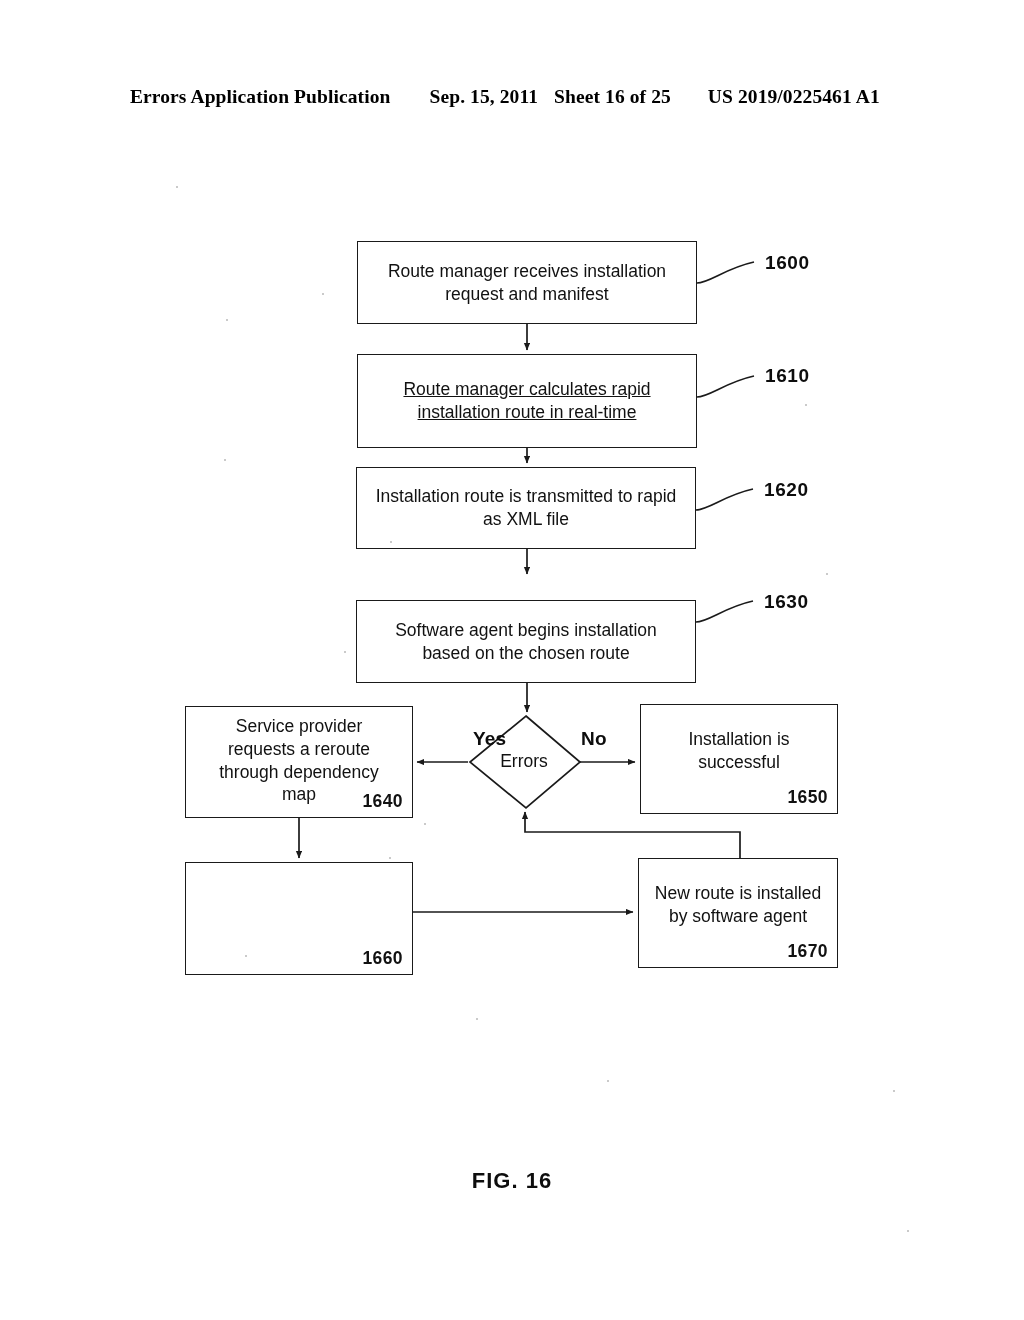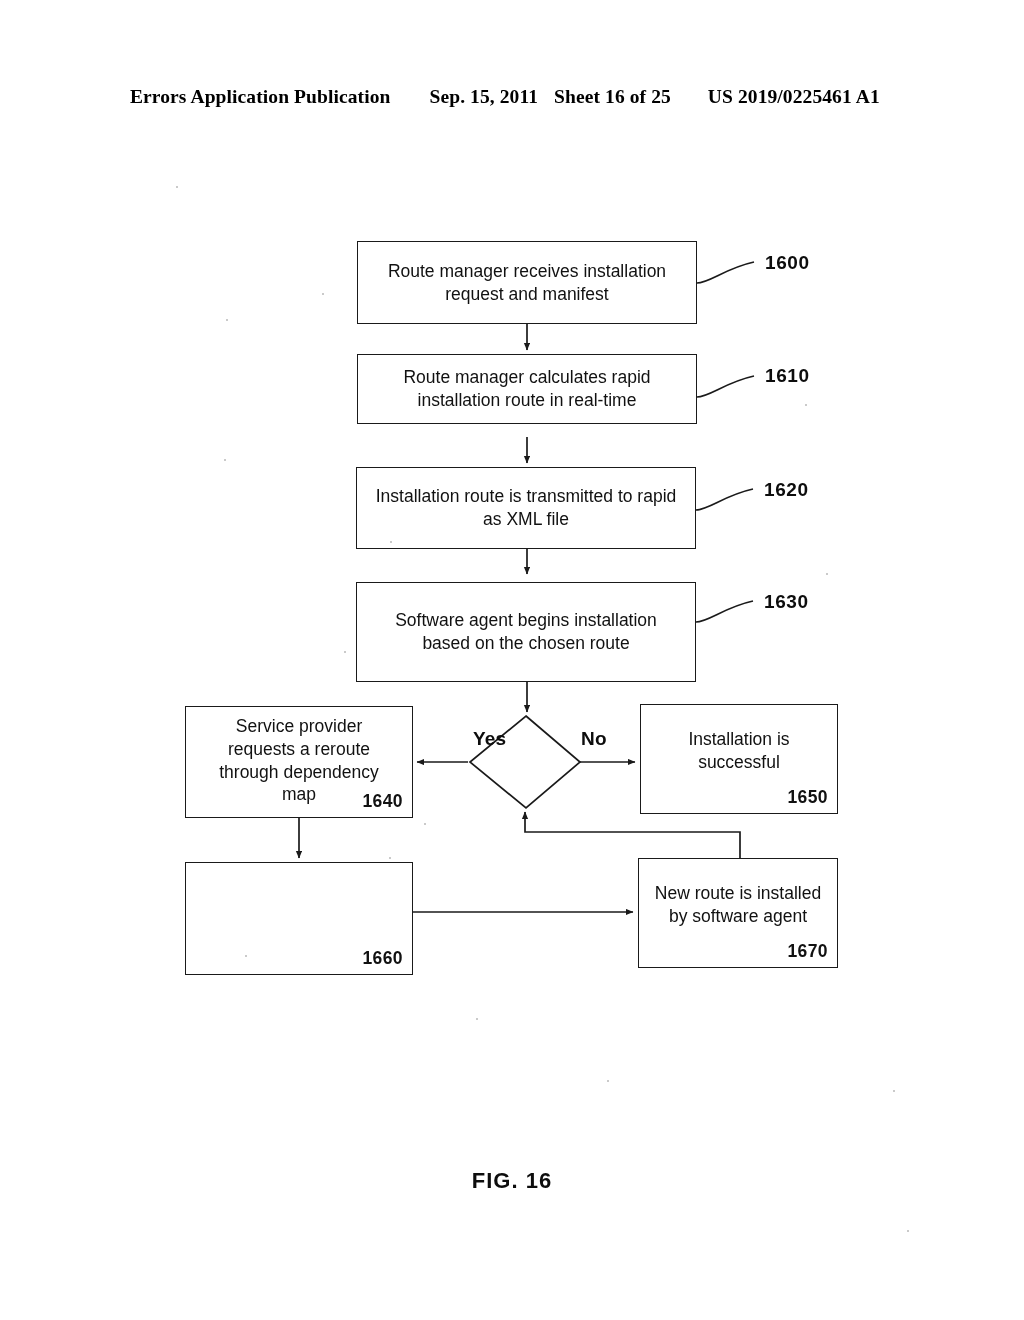--- a/index.html
+++ b/index.html
@@ -210,35 +210,35 @@
     <polygon points="526,716 580,762 526,808 470,762" fill="#ffffff" stroke="#1a1a1a" stroke-width="1.7"></polygon>
   </svg>
 
   <div class="flow-box" style="left:357px; top:241px; width:340px; height:83px;">
     <span class="box-text">
       <span>Route manager receives installation</span><br>
       <span>request and manifest</span>
     </span>
   </div>
 
-  <div class="flow-box" style="left:357px; top:354px; width:340px; height:70px;">
+  <div class="flow-box" style="left:357px; top:354px; width:340px; height:94px;text-decoration:underline;">
     <span class="box-text">
       <span>Route manager calculates rapid</span><br>
       <span>installation route in real-time</span>
     </span>
   </div>
 
   <div class="flow-box" style="left:356px; top:467px; width:340px; height:82px;">
     <span class="box-text">
       <span>Installation route is transmitted to rapid</span><br>
       <span>as XML file</span>
     </span>
   </div>
 
-  <div class="flow-box" style="left:356px; top:582px; width:340px; height:100px;">
+  <div class="flow-box" style="left:356px; top:600px; width:340px; height:83px;">
     <span class="box-text">
       <span>Software agent begins installation</span><br>
       <span>based on the chosen route</span>
     </span>
   </div>
 
   <div class="flow-box with-inner-ref" style="left:185px; top:706px; width:228px; height:112px;">
     <span class="box-text" style="top:8px;">
       <span>Service provider</span><br>
       <span>requests a reroute</span><br>
@@ -261,20 +261,23 @@
   </div>
 
   <div class="flow-box with-inner-ref" style="left:638px; top:858px; width:200px; height:110px;">
     <span class="box-text" style="top:23px;">
       <span>New route is installed</span><br>
       <span>by software agent</span>
     </span>
     <span class="inner-ref">1670</span>
   </div>
 
+  <div id="decision-diamond">
+    <div class="diamond-label">Errors</div>
+  </div>
 
   <div class="branch-label" id="branch-yes">Yes</div>
   <div class="branch-label" id="branch-no">No</div>
 
   <div class="ref-number" style="left:765px; top:252px;">1600</div>
   <div class="ref-number" style="left:765px; top:365px;">1610</div>
   <div class="ref-number" style="left:764px; top:479px;">1620</div>
   <div class="ref-number" style="left:764px; top:591px;">1630</div>
 
   <div class="speckle" style="left:176px; top:186px;"></div>

